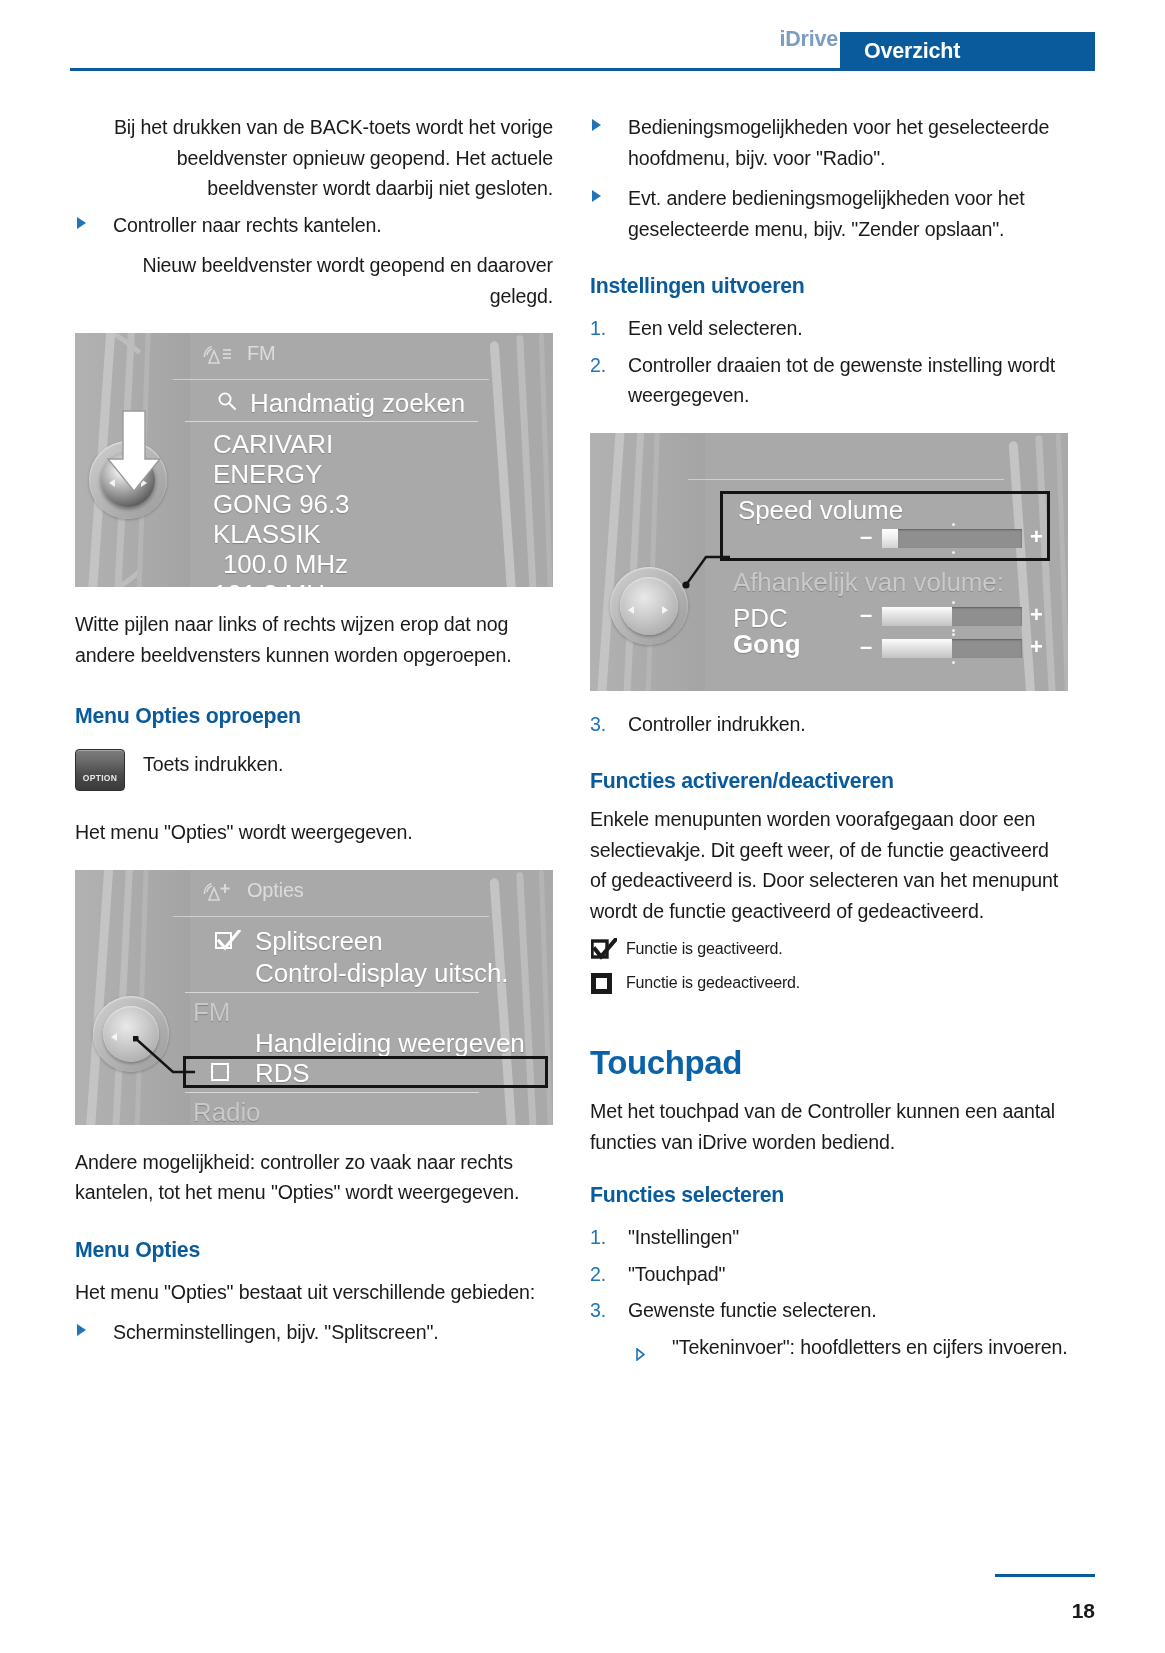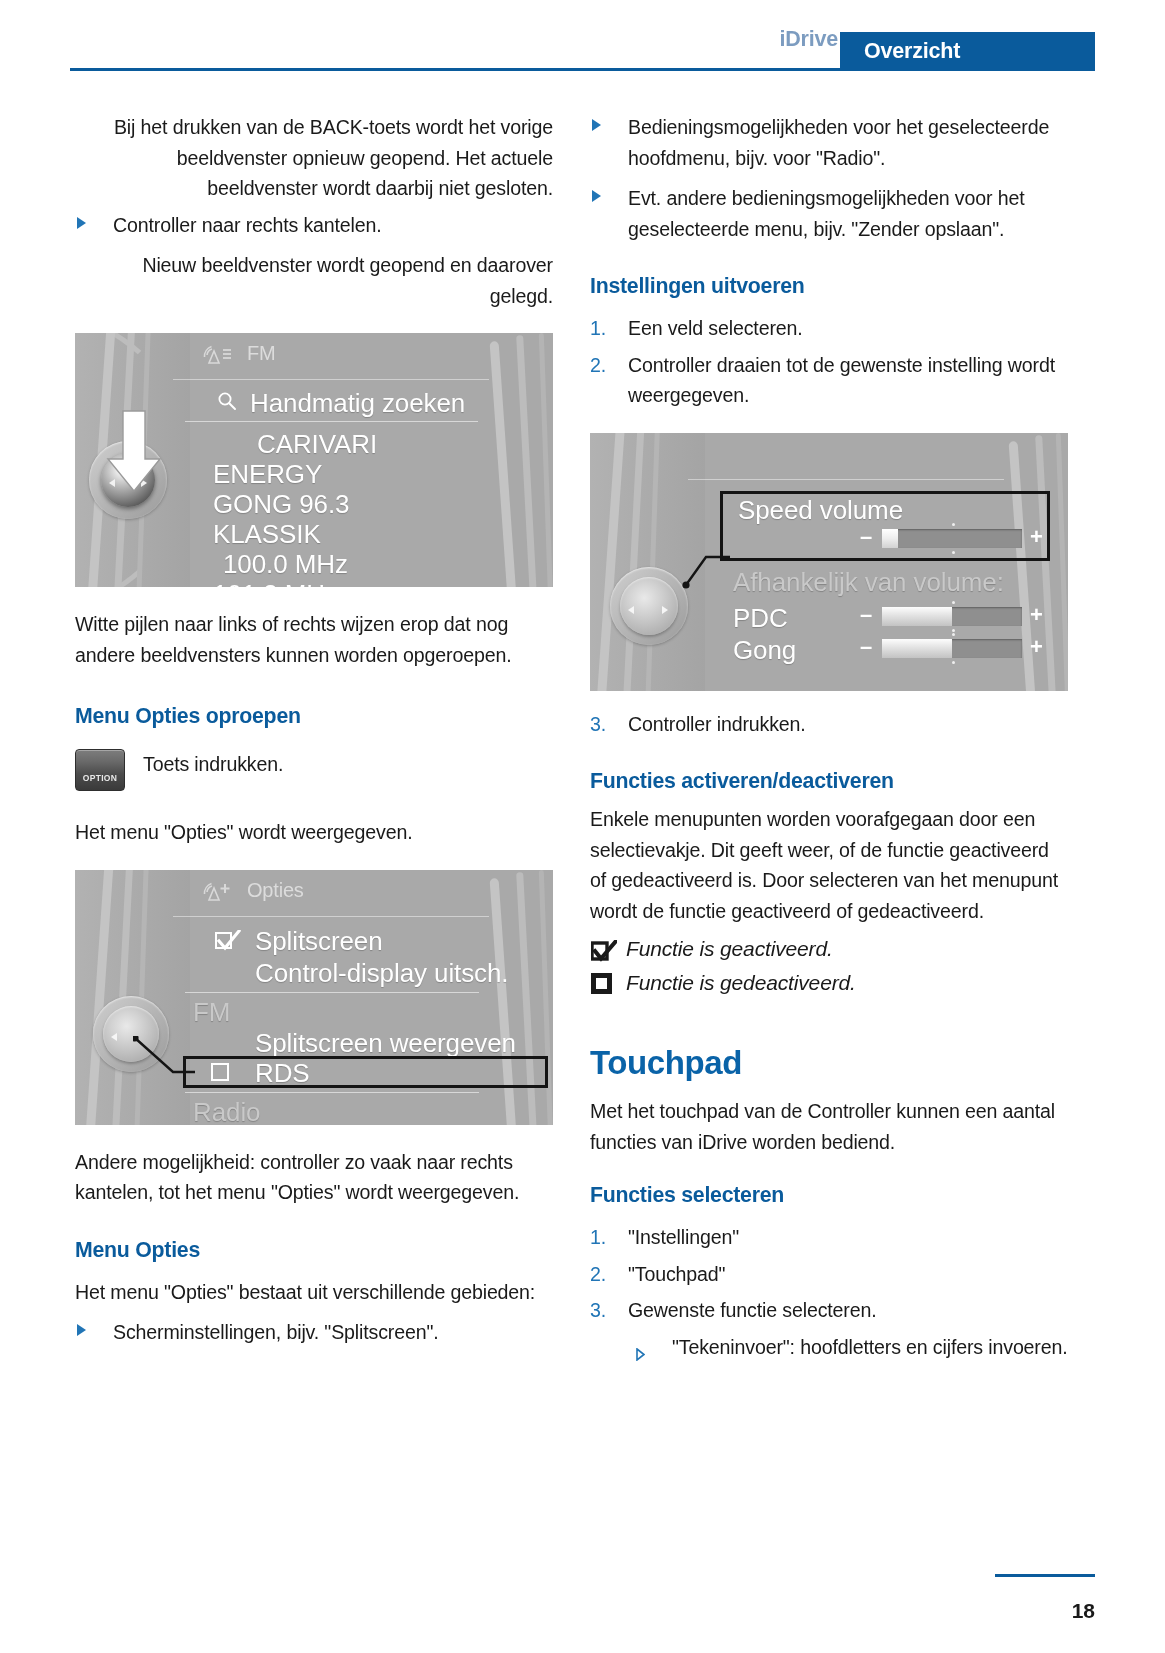--- a/index.html
+++ b/index.html
@@ -157,24 +157,23 @@
     position: absolute;
     left: 68px; top: 6px;
     font-size: 19.6px;
     letter-spacing: -0.15px;
   }
 
   
   .legend-row {
     position: relative;
     padding-left: 36px;
-    font-size: 21px;
+    font-size: 16px;
     line-height: 34px;
     letter-spacing: -0.15px;
-    font-style: italic;
   }
   .cb-on {
     position: absolute; left: 1px; top: 6px;
     width: 26px; height: 22px;
   }
   .cb-off {
     position: absolute; left: 1px; top: 7px;
     width: 21px; height: 21px;
     background: #1a1a1a;
     padding: 5px;
@@ -384,21 +383,21 @@
 
     <div class="mag" style="left:142px;top:58px;">
       <svg viewBox="0 0 20 20" width="20" height="20">
         <circle cx="8" cy="8" r="5.6" fill="none" stroke="#ffffff" stroke-width="1.8"></circle>
         <path d="M12.2 12.2 L18 18" stroke="#ffffff" stroke-width="2" stroke-linecap="round"></path>
       </svg>
     </div>
     <div class="scr-item" style="left:175px;top:55px;">Handmatig zoeken</div>
     <div class="scr-underline" style="left:110px;right:75px;top:88px;"></div>
 
-    <div class="scr-item" style="left:138px;top:96px;margin-left:44px;">CARIVARI</div>
+    <div class="scr-item" style="left:138px;top:96px;">CARIVARI</div>
     <div class="scr-item" style="left:138px;top:126px;">ENERGY</div>
     <div class="scr-item" style="left:138px;top:156px;">GONG 96.3</div>
     <div class="scr-item" style="left:138px;top:186px;">KLASSIK</div>
     <div class="scr-item" style="left:148px;top:216px;">100.0 MHz</div>
     <div class="scr-item" style="left:138px;top:246px;">101.3 MHz</div>
 
     <div class="knob-wrap" style="left:8px;top:98px;width:96px;height:96px;">
       <div class="knob-ring" style="left:6px;top:10px;width:78px;height:78px;"></div>
       <div class="knob-ball" style="left:18px;top:22px;width:54px;height:54px;"></div>
       <div class="knob-arrow" style="left:24px;top:43px;">
@@ -481,21 +480,21 @@
       </svg>
     </div>
     <div class="scr-item" style="left:180px;top:56px;">Splitscreen</div>
 
     <div class="scr-item" style="left:180px;top:88px;">Control-display uitsch.</div>
 
     <div class="scr-underline" style="left:110px;right:74px;top:122px;"></div>
 
     <div class="scr-item dim" style="left:118px;top:127px;">FM</div>
 
-    <div class="scr-item" style="left:180px;top:158px;">Splitscreen weergeven</div>
+    <div class="scr-item" style="left:180px;top:158px;">Handleiding weergeven</div>
 
     <div class="scr-sel" style="left:108px;top:186px;width:365px;height:32px;"></div>
     <div style="position:absolute;left:136px;top:193px;width:18px;height:18px;border:2.5px solid #ffffff;"></div>
     <div class="scr-item" style="left:180px;top:188px;">RDS</div>
 
     <div class="scr-underline" style="left:110px;right:74px;top:222px;"></div>
 
     <div class="scr-item dim" style="left:118px;top:227px;">Radio</div>
 
     <div class="knob-wrap" style="left:14px;top:120px;width:90px;height:90px;">
@@ -597,21 +596,21 @@
 
     <div class="scr-item" style="left:143px;top:170px;">PDC</div>
     <div class="sl-minus" style="left:270px;top:172px;">–</div>
     <div class="sl" style="left:292px;top:174px;width:140px;">
       <div class="fill" style="width:50%;"></div>
     </div>
     <div class="sl-tick" style="left:362px;top:168px;"></div>
     <div class="sl-tick" style="left:362px;top:196px;"></div>
     <div class="sl-plus" style="left:440px;top:172px;">+</div>
 
-    <div class="scr-item" style="left:143px;top:202px;">Gong</div>
+    <div class="scr-item" style="left:143px;top:196px;font-weight:bold;">Gong</div>
     <div class="sl-minus" style="left:270px;top:204px;">–</div>
     <div class="sl" style="left:292px;top:206px;width:140px;">
       <div class="fill" style="width:50%;"></div>
     </div>
     <div class="sl-tick" style="left:362px;top:200px;"></div>
     <div class="sl-tick" style="left:362px;top:228px;"></div>
     <div class="sl-plus" style="left:440px;top:204px;">+</div>
 
     <div class="knob-wrap" style="left:16px;top:128px;width:92px;height:92px;">
       <div class="knob-ring" style="left:4px;top:6px;width:78px;height:78px;"></div>

